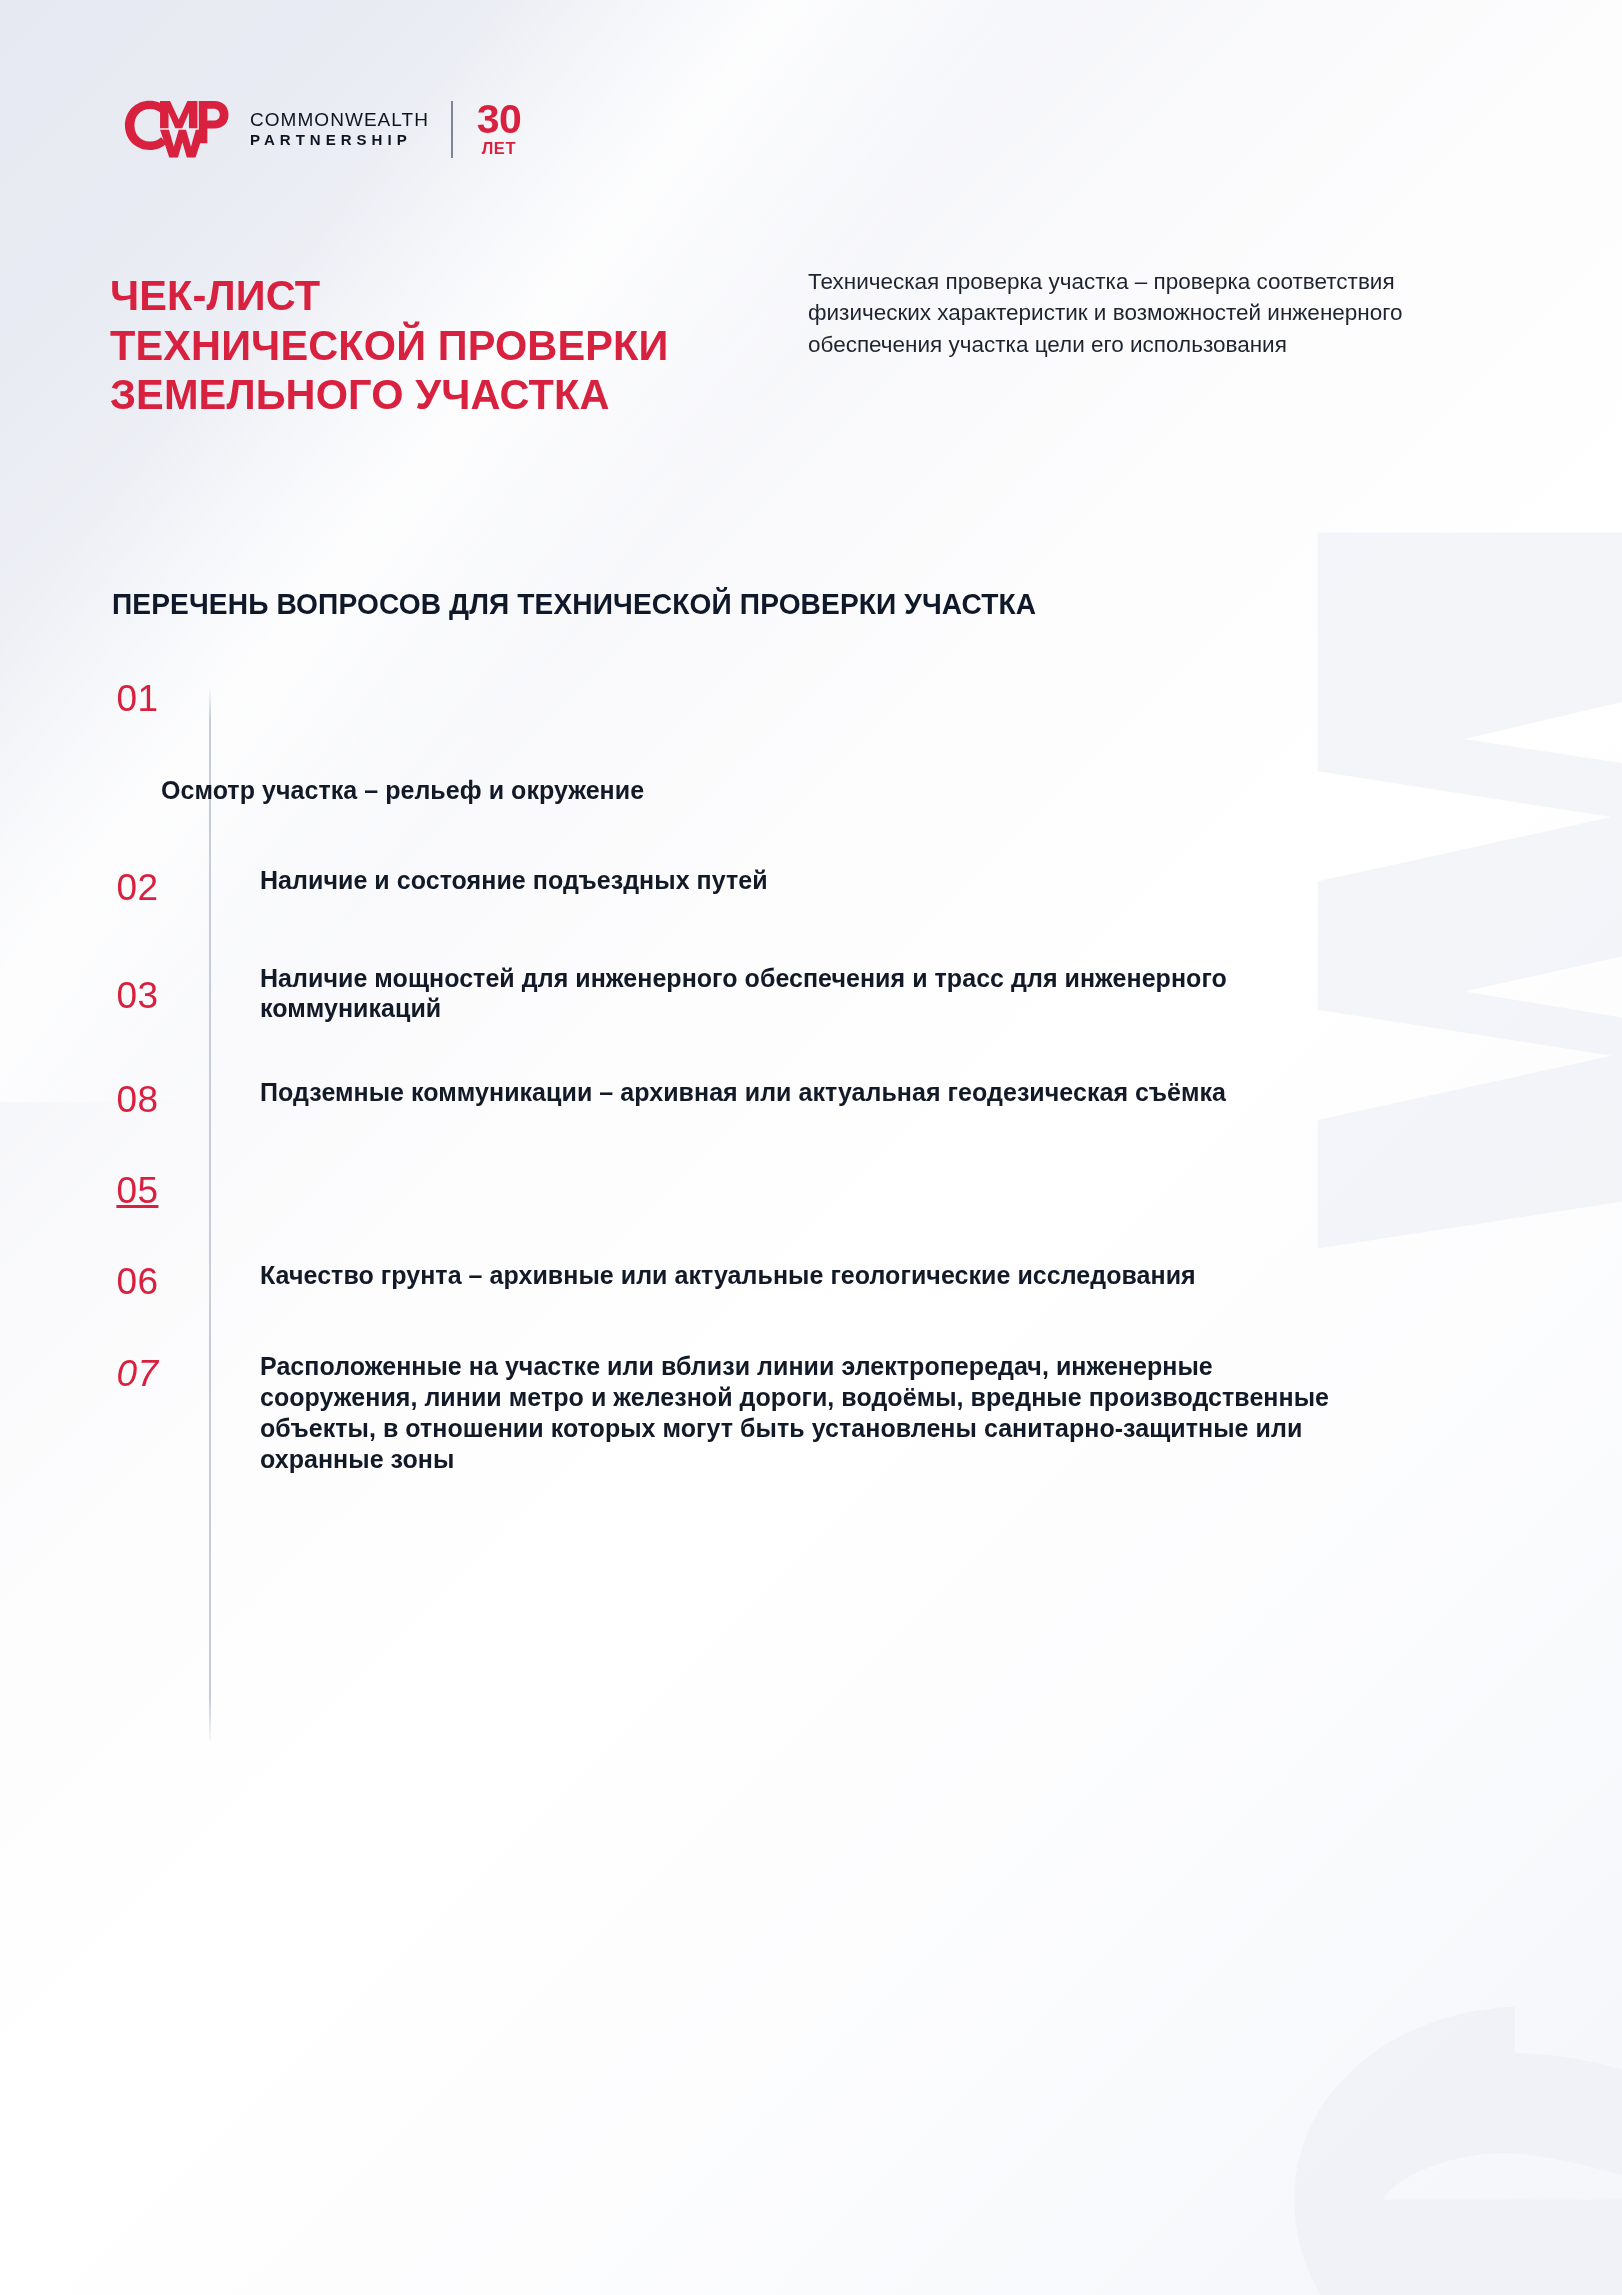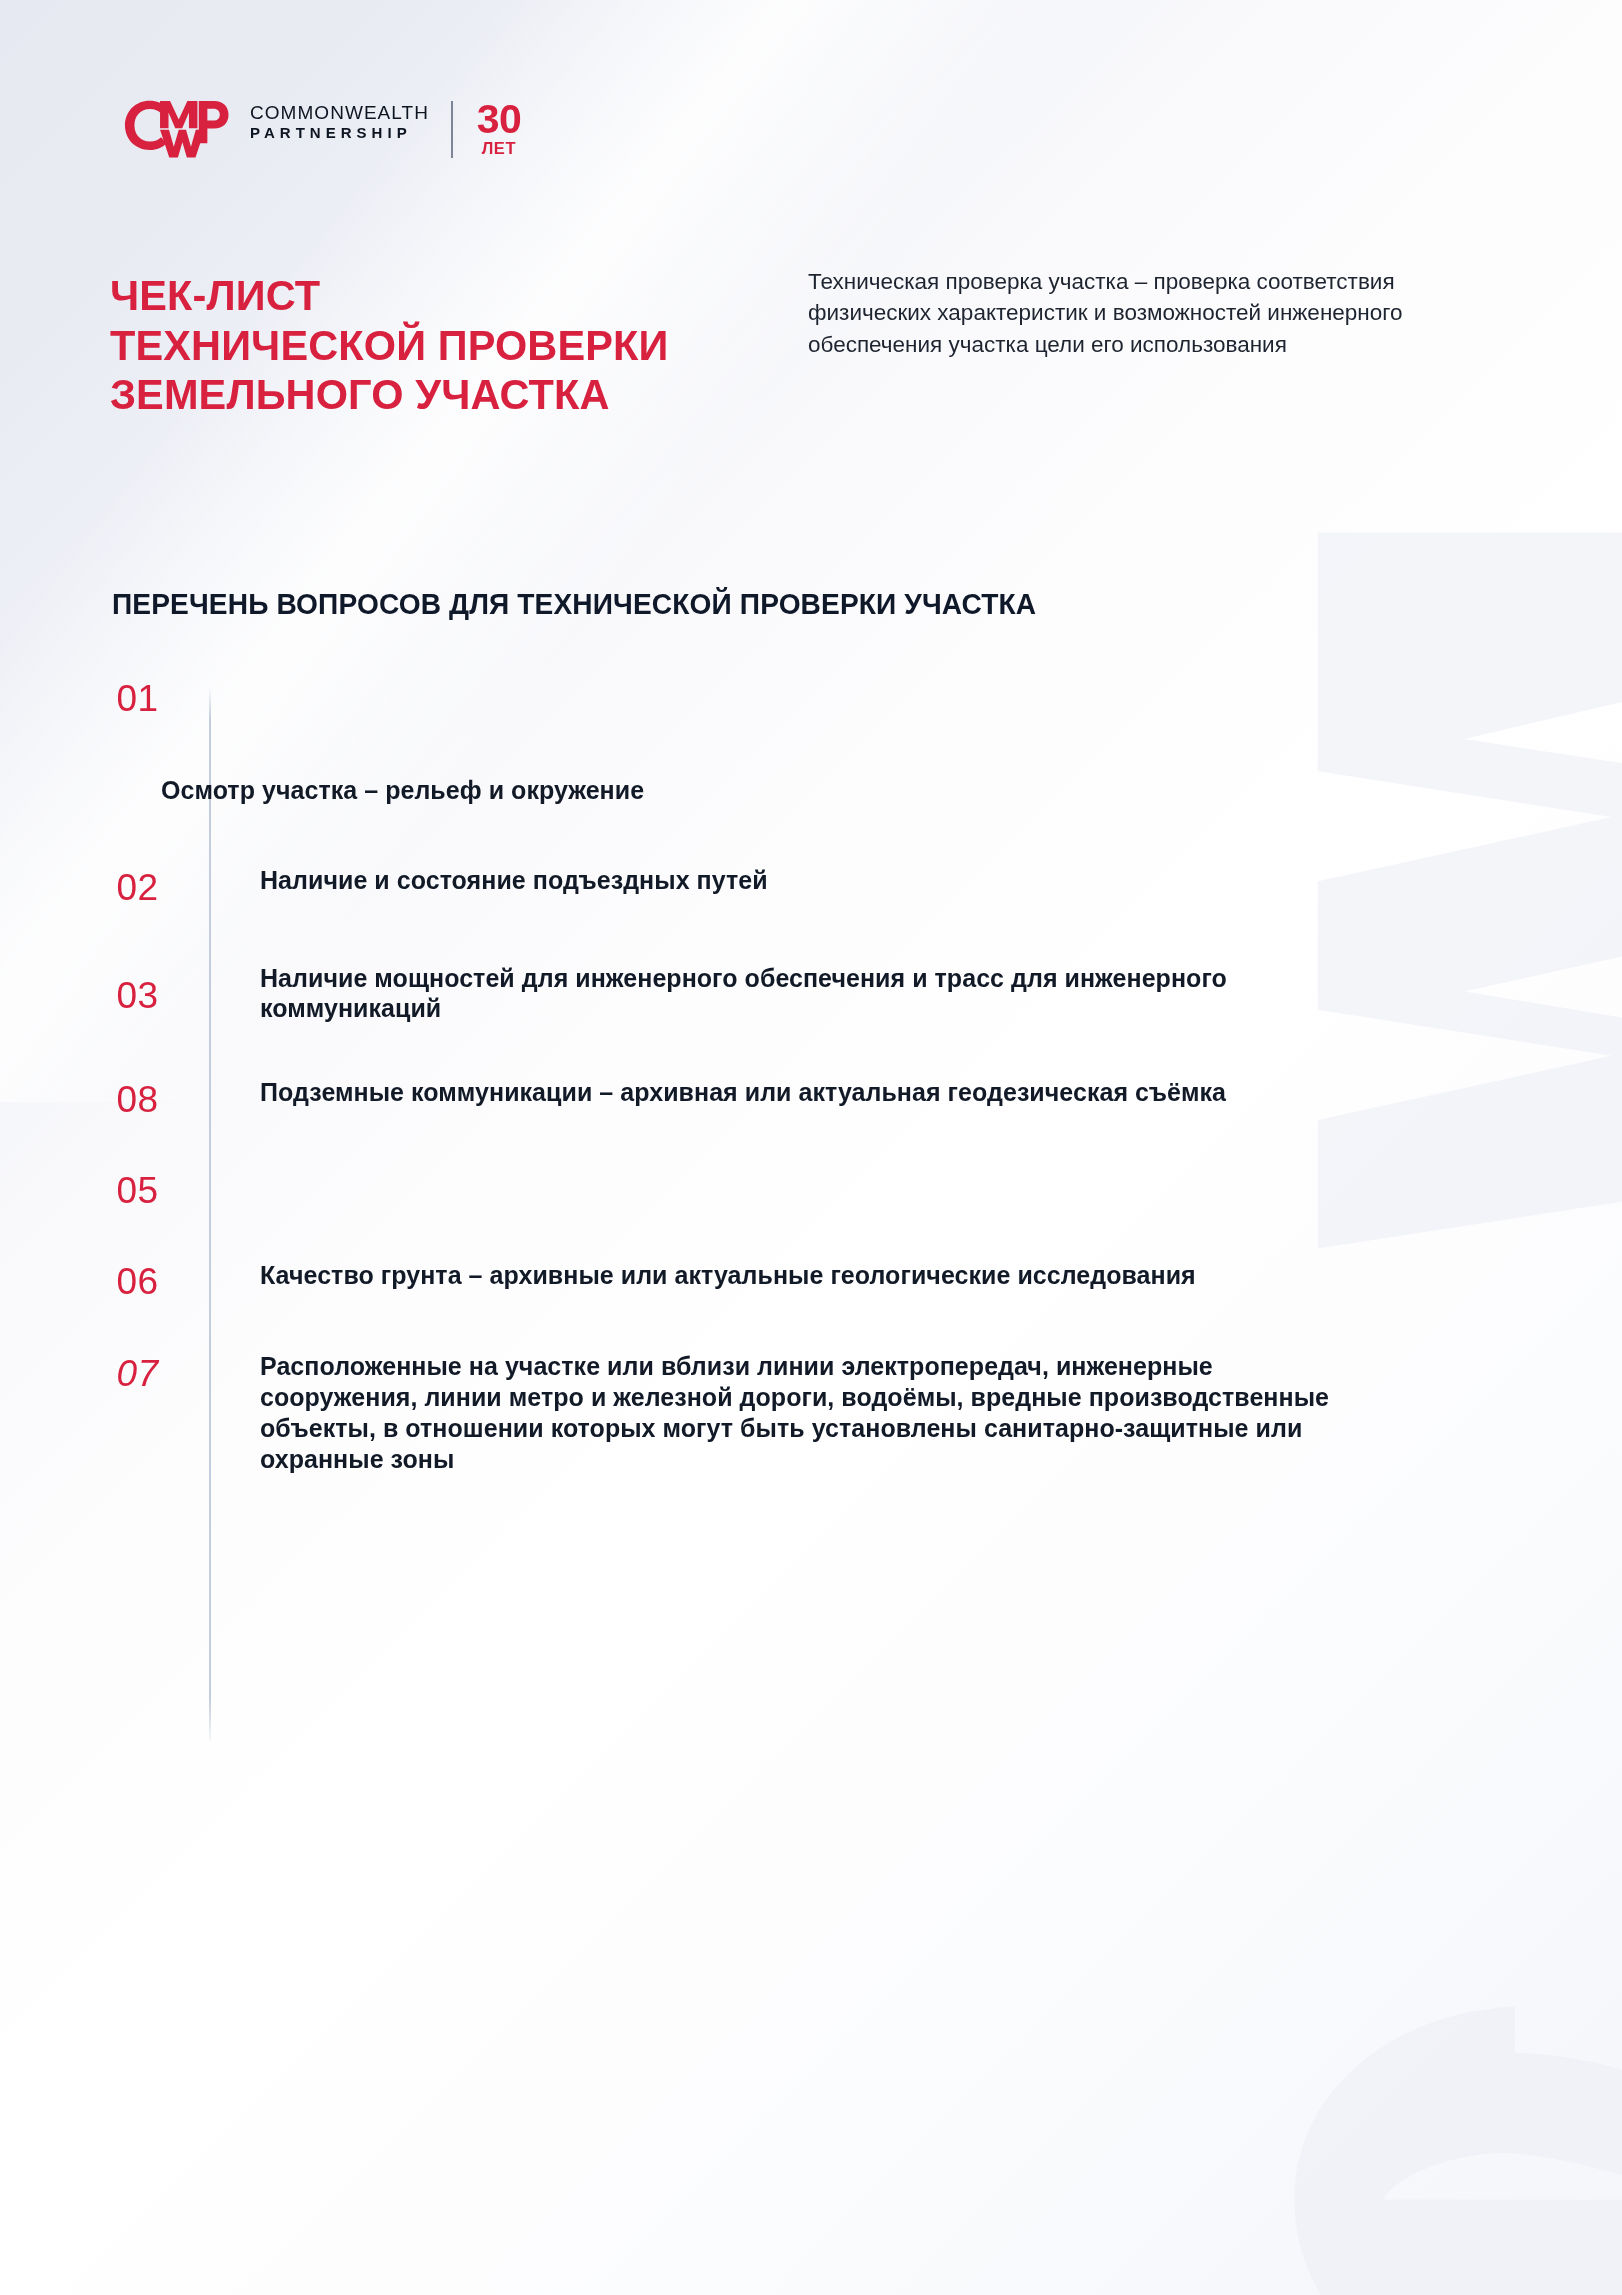--- a/index.html
+++ b/index.html
@@ -76,20 +76,21 @@
     top:96px;
     display:flex;
     align-items:center;
     height:66px;
   }
   .logo-mark { width:108px; height:62px; display:block; }
   .logo-word {
     margin-left:20px;
     display:flex;
     flex-direction:column;
+    justify-content:center;
     height:55px;
   }
   .logo-word .l1 {
     font-size:19px;
     letter-spacing:.055em;
     color:#0d1522;
     line-height:1.12;
     font-weight:400;
     white-space:nowrap;
   }
@@ -227,21 +228,21 @@
   .item.i3 { margin-top:57px;align-items:center; }
   .item.i4 { margin-top:53px; }
   .item.i5 { margin-top:50px; }
   .item.i6 { margin-top:51px; }
   .item.i7 { margin-top:51px; }
 
   .item.i1 .item-num { padding-top:3.7px; }
   .item.i2 .item-num { padding-top:3.7px; }
   .item.i3 .item-num { padding-top:3.7px; }
   .item.i4 .item-num { padding-top:3.7px; }
-  .item.i5 .item-num { padding-top:3.7px; }
+  .item.i5 .item-num { padding-top:3.7px;text-decoration:underline; }
   .item.i6 .item-num { padding-top:3.7px; }
   .item.i7 .item-num { padding-top:3.7px;font-style:italic; }
 </style>
 </head>
 <body>
 
 <div class="page">
 
   <div class="sheen"></div>
 

